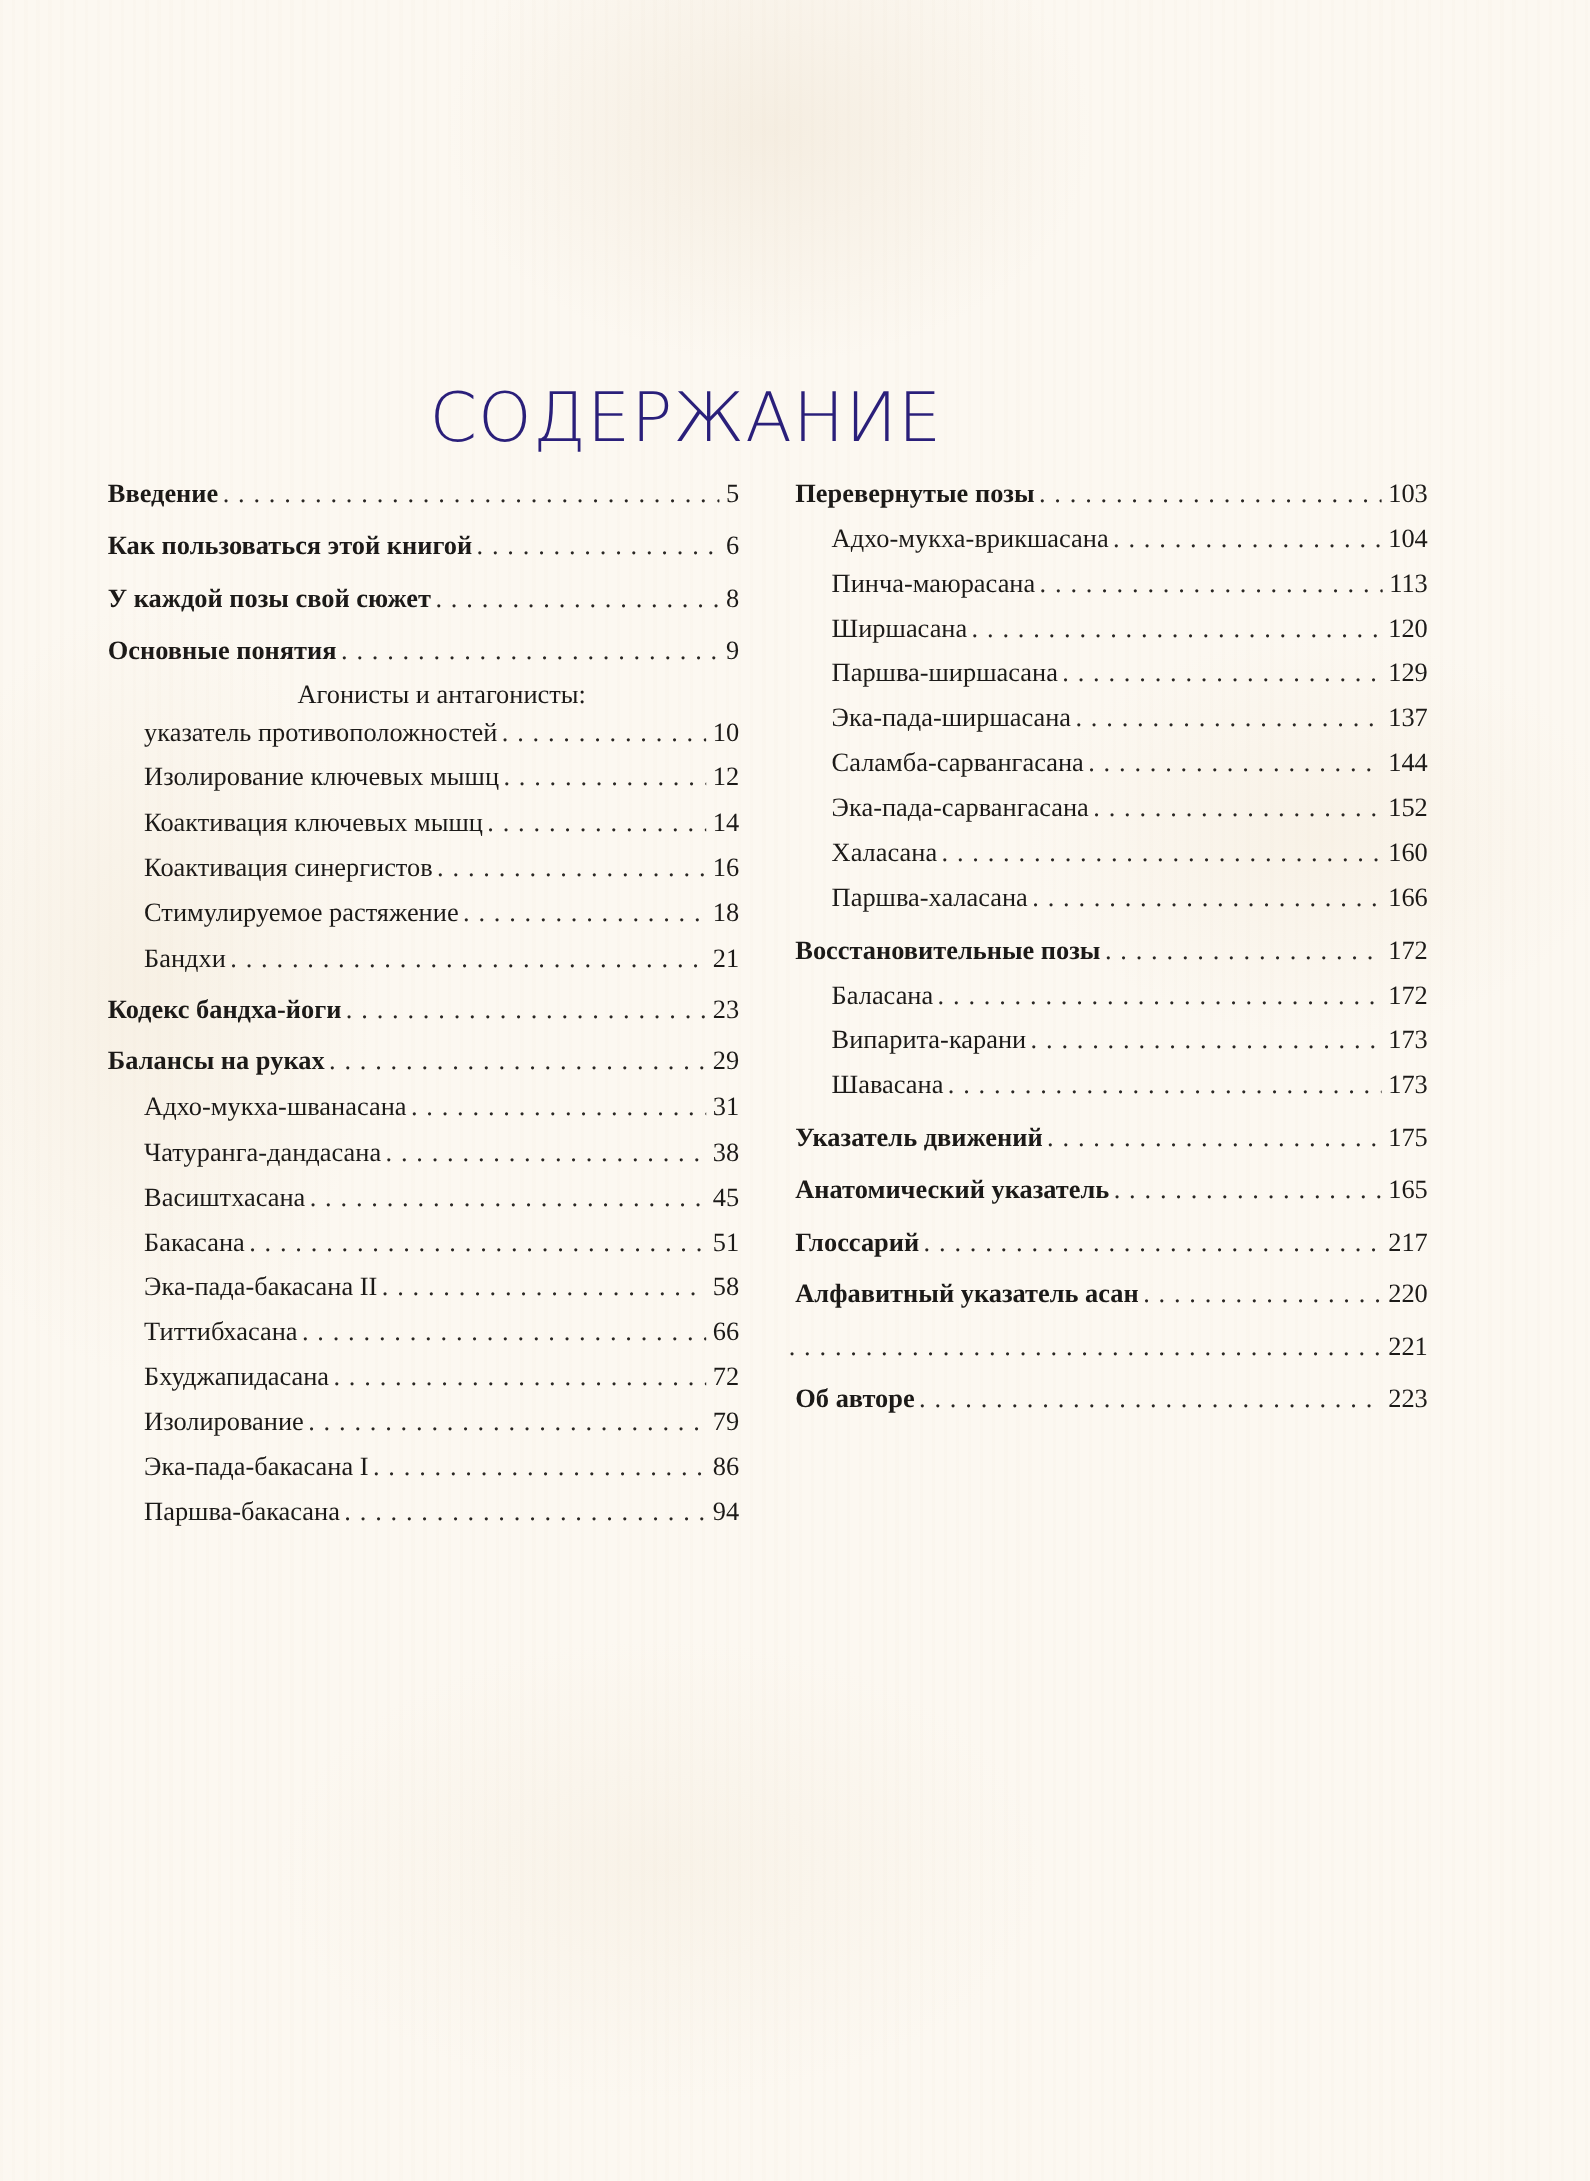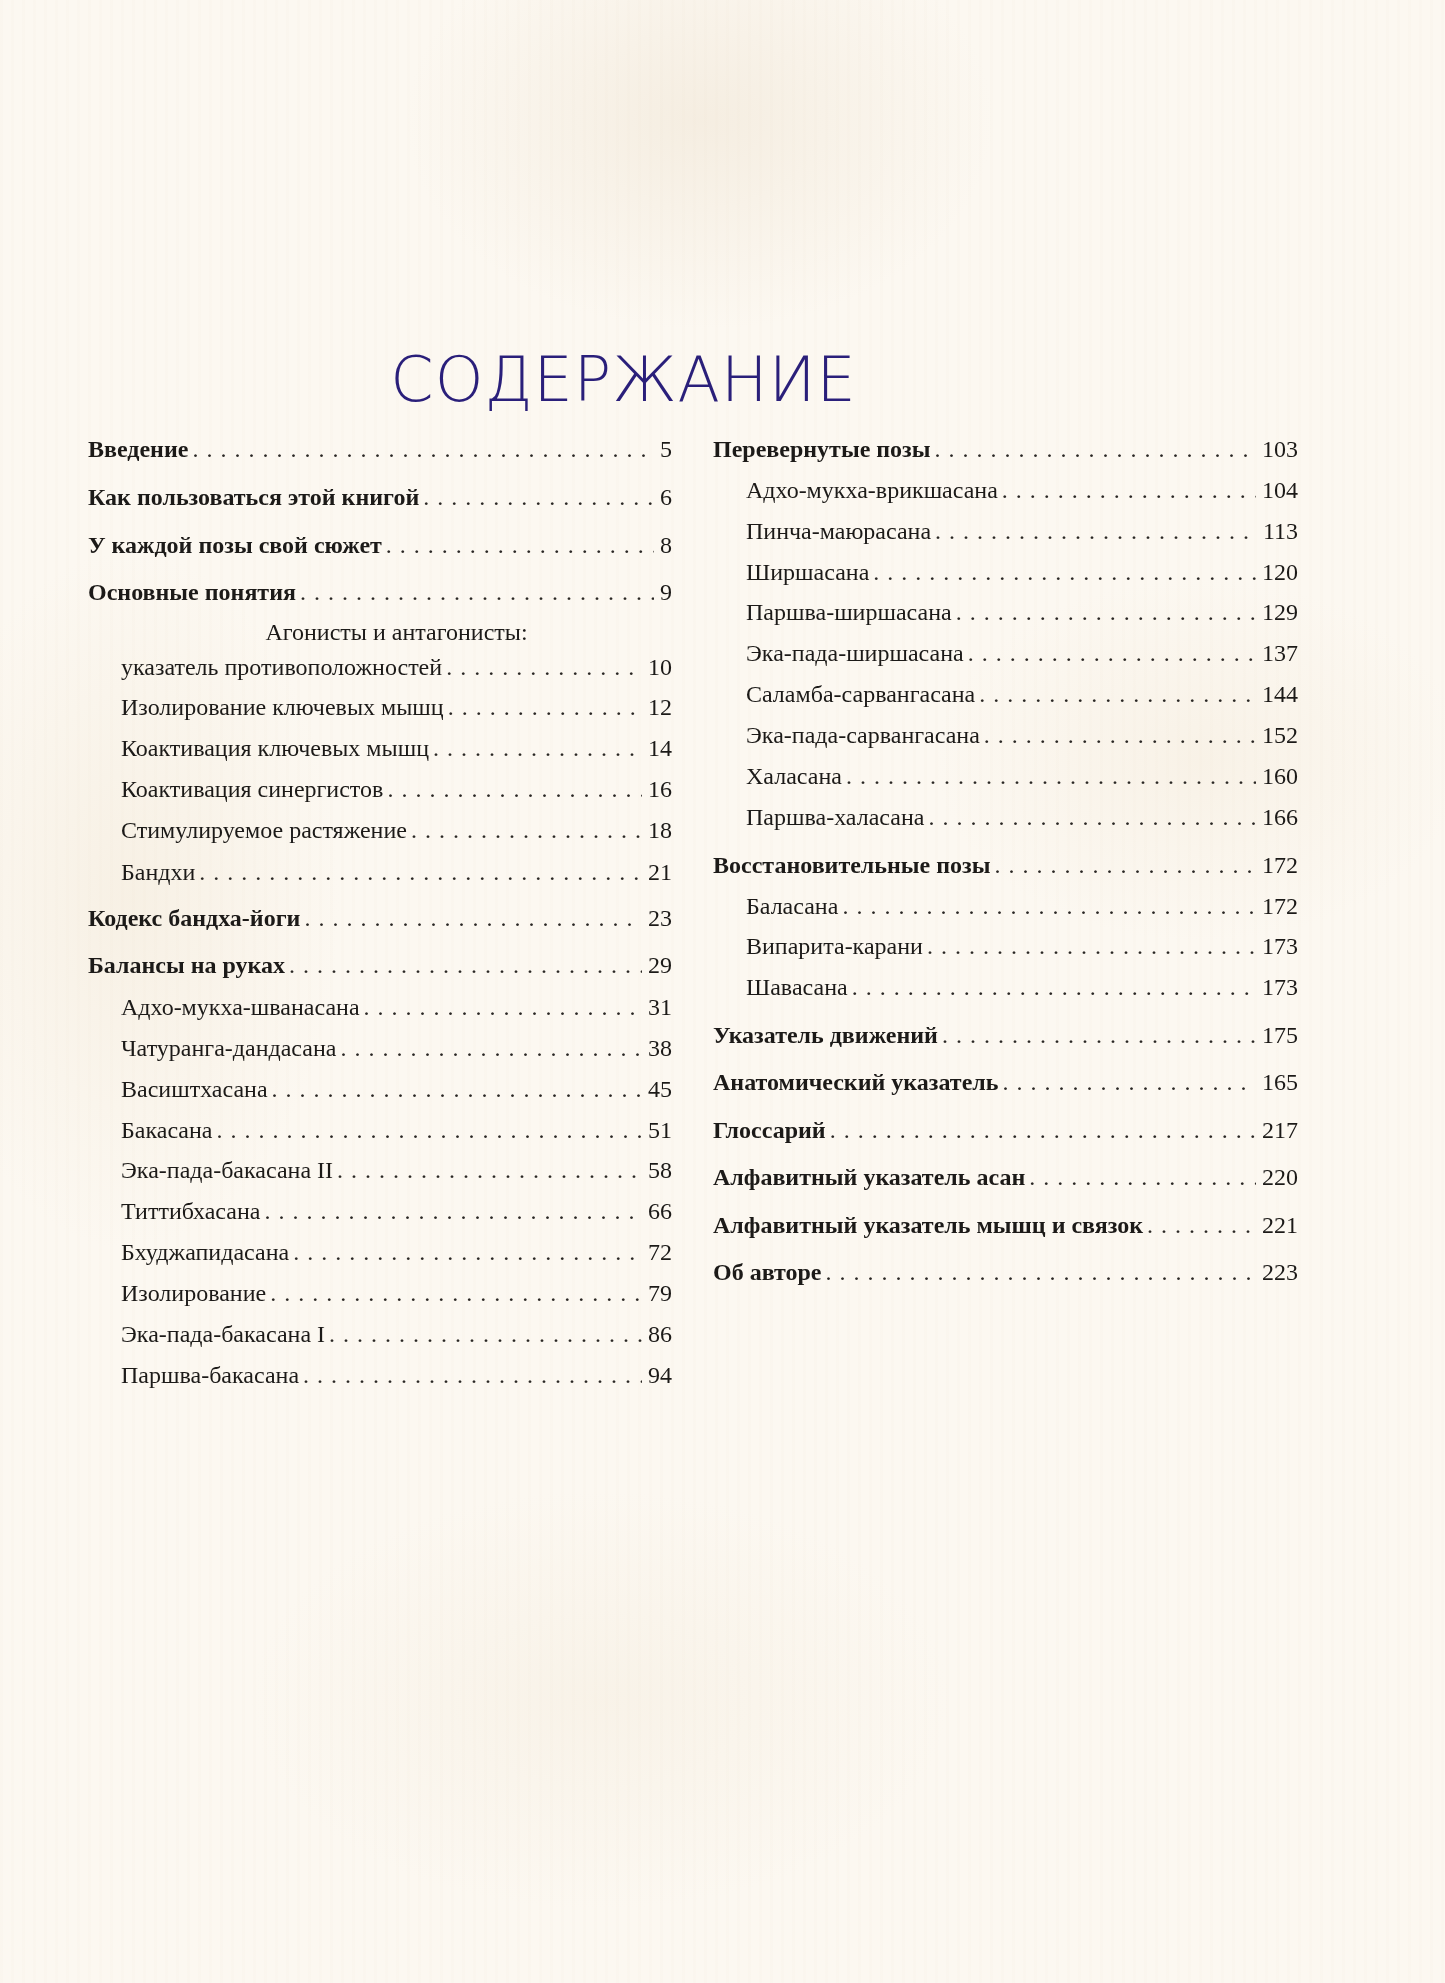--- a/index.html
+++ b/index.html
@@ -44,21 +44,21 @@
       height: 32px;
       display: flex;
       align-items: baseline;
       font-size: 24px;
       line-height: 32px;
       white-space: nowrap;
     }
     .toc-row.level-1 { font-weight: bold; }
     .toc-row.level-2 { padding-left: 33px; font-weight: normal; }
     .toc-row.continuation { height: 32px; justify-content: center; }
-    .toc-label { flex: 0 0 auto; }
+    .toc-label { flex: 0 0 auto; margin-left: 10px; }
     .toc-leader {
       flex: 1 1 auto;
       overflow: hidden;
       margin: 0 6px 0 4px;
       font-weight: normal;
       letter-spacing: 5.5px;
       color: #2a2724;
     }
     .toc-leader::before {
       content: ". . . . . . . . . . . . . . . . . . . . . . . . . . . . . . . . . . . . . . . . . . . . . . . . . . . . . . . . . . . . . . . . . . . . . . . . . . . .";
@@ -276,21 +276,20 @@
     <span class="toc-label">Глоссарий</span>
     <span class="toc-leader"></span>
     <span class="toc-page">217</span>
   </div>
   <div class="toc-row level-1" style="top:1161px">
     <span class="toc-label">Алфавитный указатель асан</span>
     <span class="toc-leader"></span>
     <span class="toc-page">220</span>
   </div>
   <div class="toc-row level-1" style="top:1209px">
-    <span class="toc-label">Алфавитный указатель мышц и связок</span>
     <span class="toc-leader"></span>
     <span class="toc-page">221</span>
   </div>
   <div class="toc-row level-1" style="top:1256px">
     <span class="toc-label">Об авторе</span>
     <span class="toc-leader"></span>
     <span class="toc-page">223</span>
   </div>
 </div>
 

